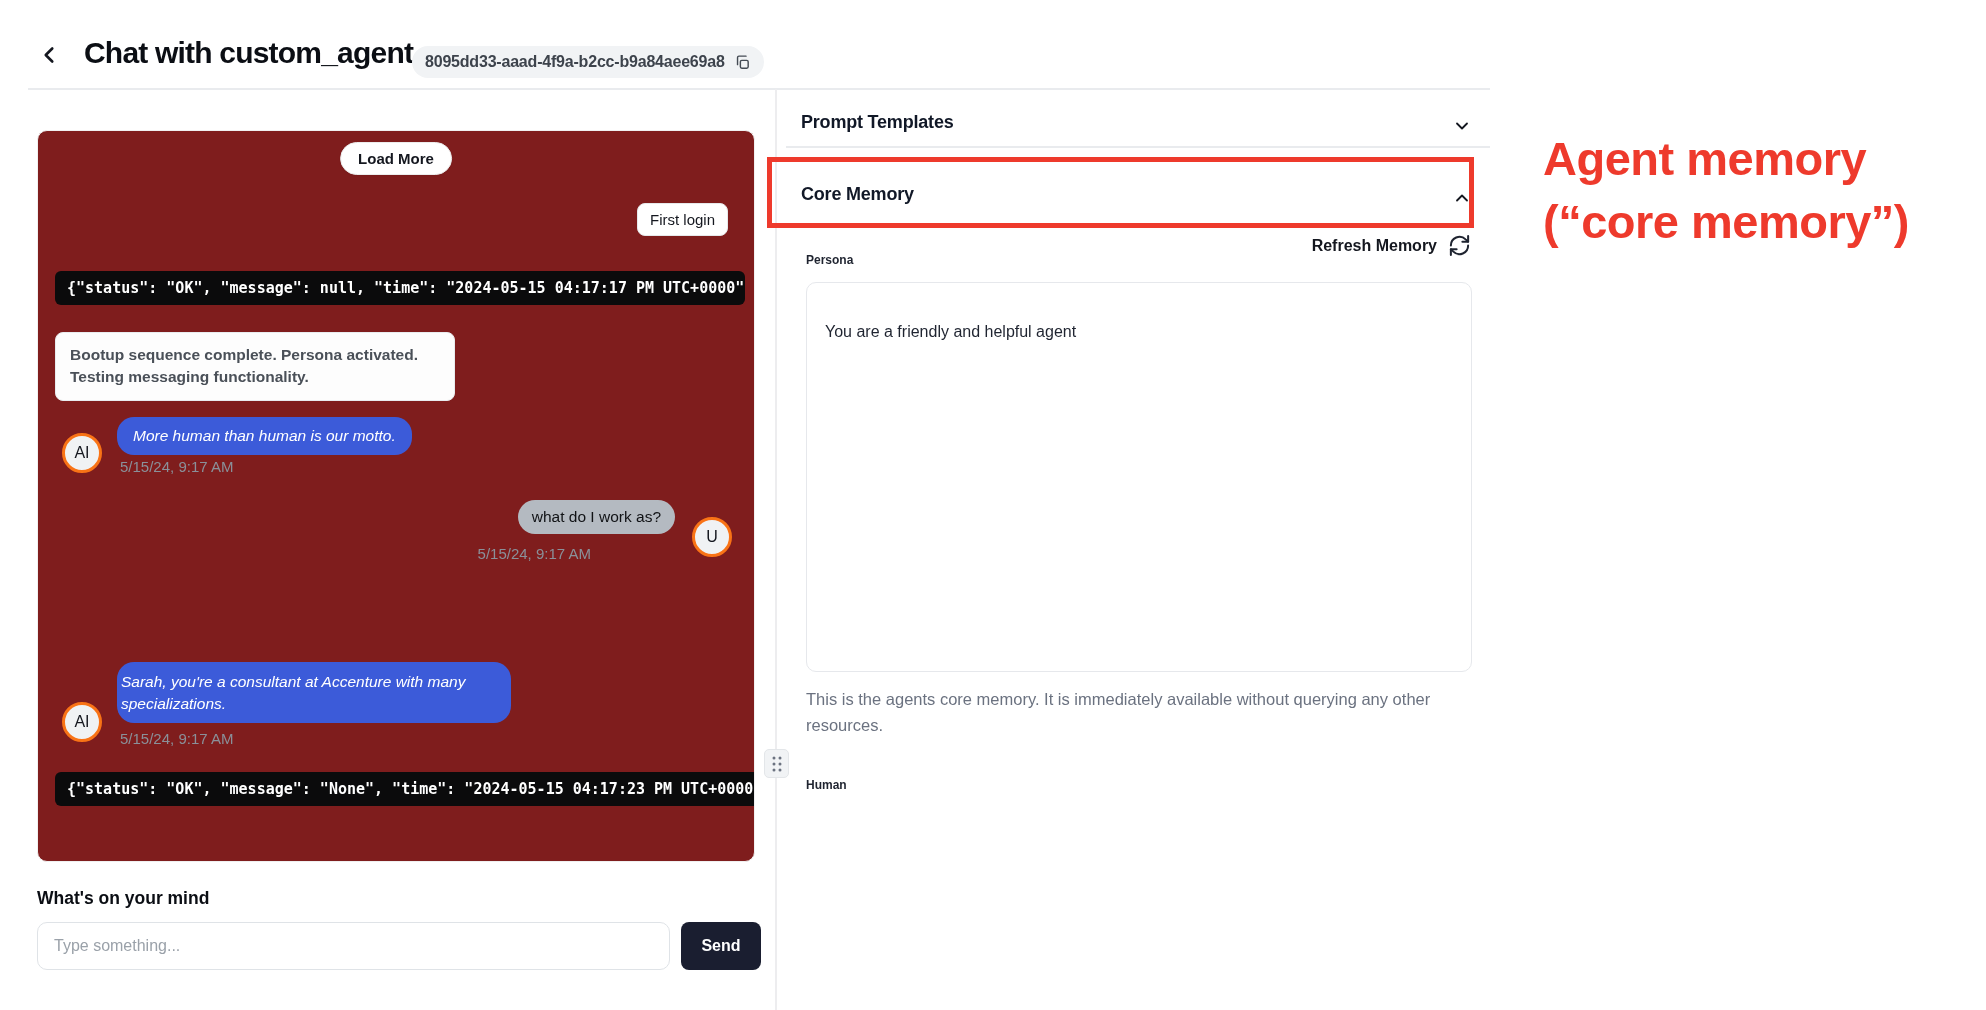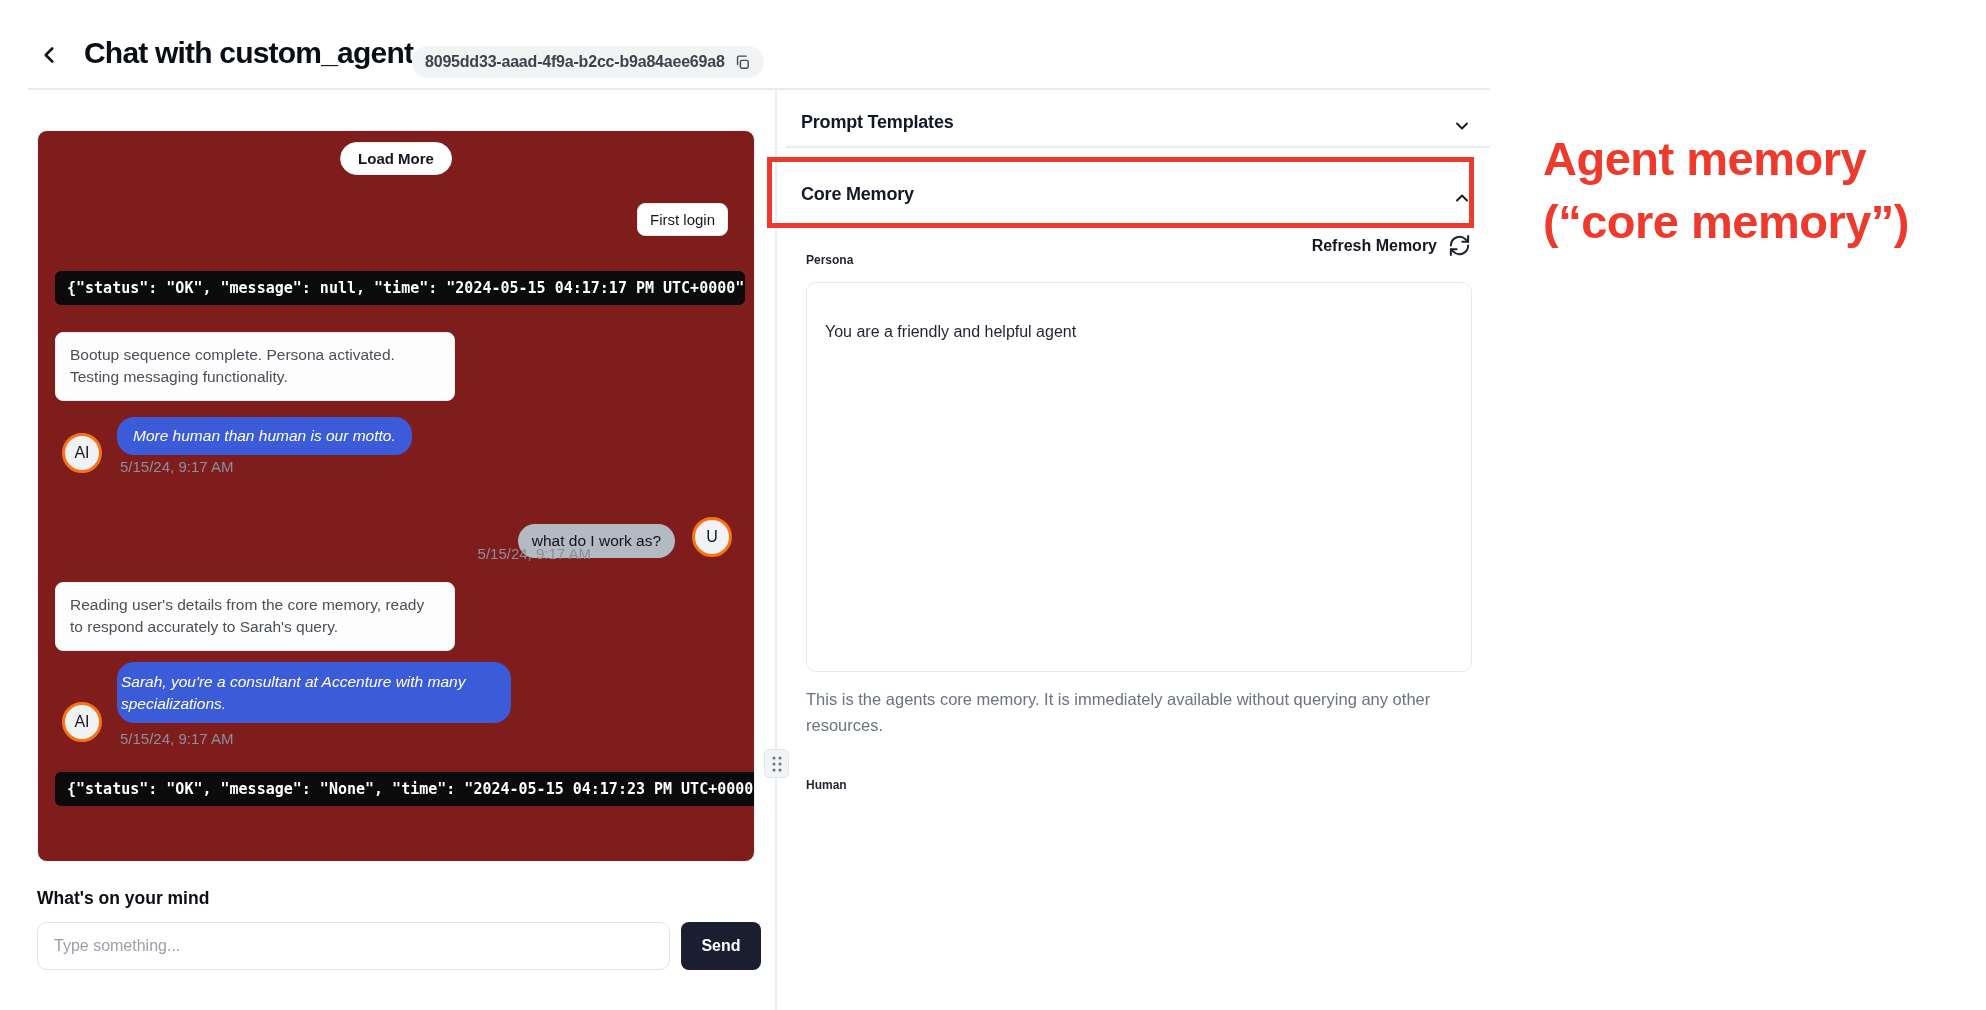--- a/index.html
+++ b/index.html
@@ -30,29 +30,29 @@
                border:1px solid #ececec; border-radius:17px; padding:7px 17px; font-size:15px; font-weight:bold;
                color:#14171f; box-shadow:0 1px 2px rgba(0,0,0,.06); cursor:pointer; white-space:nowrap; }
   .first-login { position:absolute; right:26px; top:72px; background:#fff; border:1px solid #e6e8ea;
                  border-radius:8px; padding:7px 12px; font-size:15px; color:#14171f; white-space:nowrap; }
   .status-bar { position:absolute; left:17px; height:34px; background:#0b0b0c; border-radius:6px;
                 color:#fff; font-family:"DejaVu Sans Mono", monospace; font-size:15px; font-weight:bold;
                 line-height:34px; padding:0 12px; white-space:nowrap; overflow:hidden; }
   .status-1 { top:140px; width:690px; }
   .status-2 { top:641px; width:745px; }
   .monologue { position:absolute; left:17px; width:400px; background:#fdfdfd; border:1px solid #e9ecef;
-               border-radius:8px; padding:11px 14px; font-size:15.5px; color:#4a5058; line-height:1.45; }
+               border-radius:8px; padding:11px 14px; font-size:15.5px; color:#4a5058; line-height:1.45;font-weight:bold; }
   .mono-1 { top:201px; }
   .mono-2 { top:451px; }
   .bubble-ai { position:absolute; background:#3c5bd9; color:#fff; border-radius:17px; padding:8px 16px;
                font-size:15.5px; line-height:1.4;font-style:italic; }
   .bubble-ai-1 { left:79px; top:286px; white-space:nowrap; }
   .bubble-ai-2 { left:79px; top:531px; width:394px; padding:9px 4px; }
   .bubble-user { position:absolute; right:79px; top:369px; background:#b4bac1; color:#101215;
-                 border-radius:17px; padding:8px 14px; font-size:15.5px; white-space:nowrap;margin-top:24px; }
+                 border-radius:17px; padding:8px 14px; font-size:15.5px; white-space:nowrap; }
   .avatar { position:absolute; width:40px; height:40px; border-radius:50%; background:#f0f2f4;
             border:3px solid #f97316; display:flex; align-items:center; justify-content:center;
             font-size:16px; color:#14171f; }
   .avatar-ai-1 { left:24px; top:302px; }
   .avatar-ai-2 { left:24px; top:571px; }
   .avatar-user { right:22px; top:386px; }
   .timestamp { position:absolute; font-size:15px; color:#8a9099; white-space:nowrap; }
   .ts-1 { left:82px; top:327px; }
   .ts-user { right:163px; top:414px; }
   .ts-2 { left:82px; top:599px; }
@@ -135,21 +135,20 @@
     <div class="monologue mono-1">Bootup sequence complete. Persona activated. Testing messaging functionality.</div>
 
     <div class="avatar avatar-ai-1">AI</div>
     <div class="bubble-ai bubble-ai-1">More human than human is our motto.</div>
     <div class="timestamp ts-1">5/15/24, 9:17 AM</div>
 
     <div class="bubble-user">what do I work as?</div>
     <div class="avatar avatar-user">U</div>
     <div class="timestamp ts-user">5/15/24, 9:17 AM</div>
 
-    <div class="monologue mono-2">Reading user's details from the core memory, ready to respond accurately to Sarah's query.</div>
 
     <div class="avatar avatar-ai-2">AI</div>
     <div class="bubble-ai bubble-ai-2">Sarah, you're a consultant at Accenture with many specializations.</div>
     <div class="timestamp ts-2">5/15/24, 9:17 AM</div>
 
     <div class="status-bar status-2">{"status": "OK", "message": "None", "time": "2024-05-15 04:17:23 PM UTC+0000"}</div>
   </div>
 
   <div class="composer-heading">What's on your mind</div>
   <input class="composer-input" type="text" placeholder="Type something..." style="">

